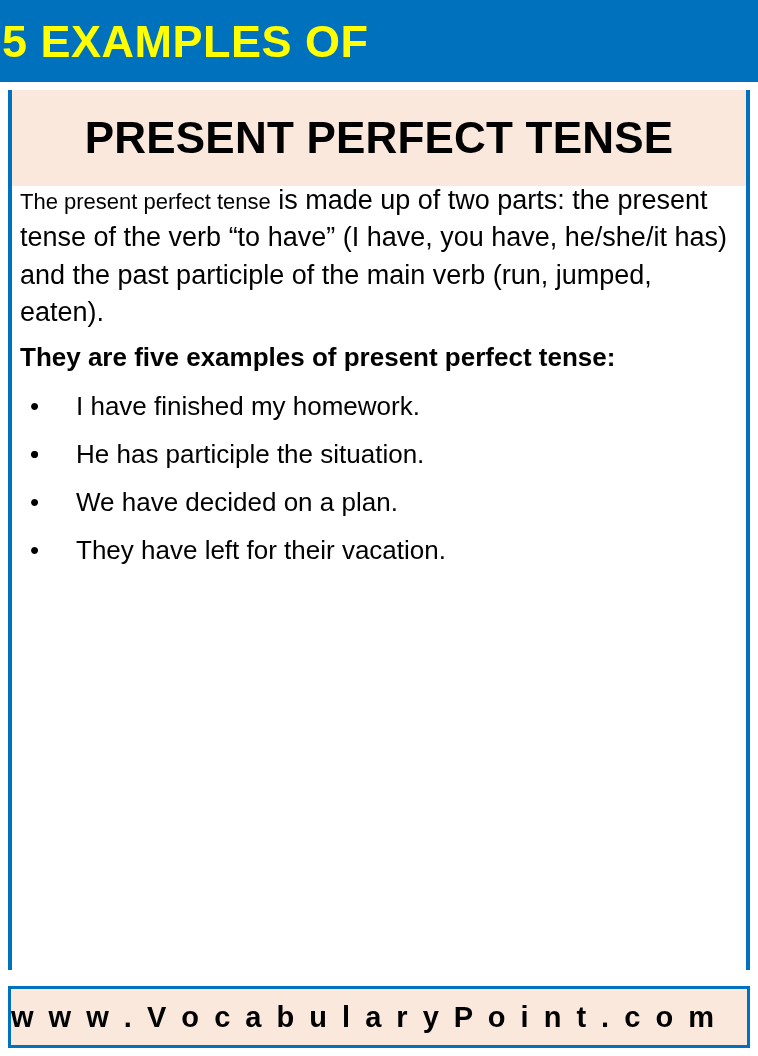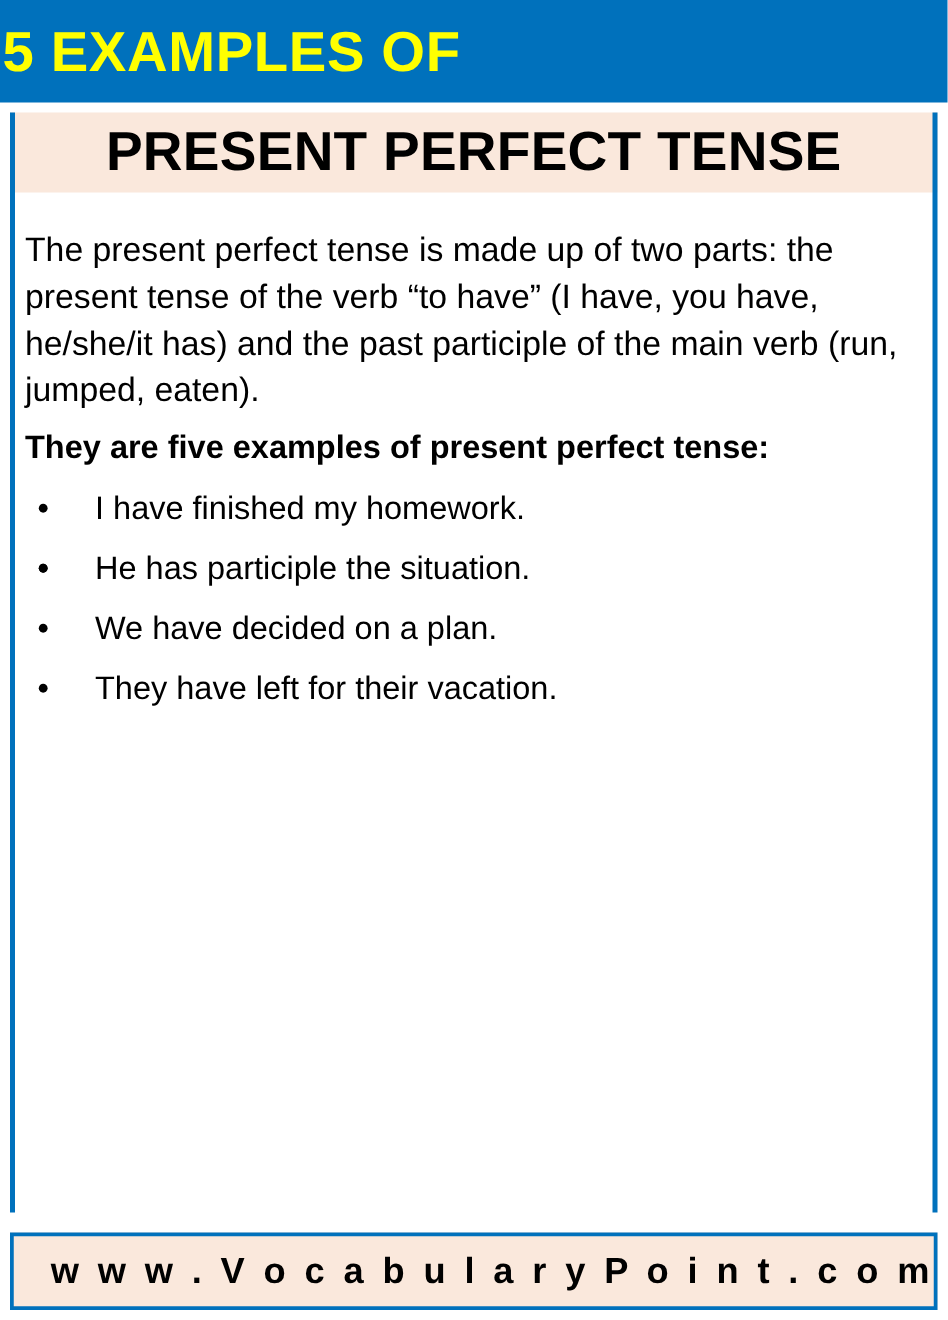--- a/index.html
+++ b/index.html
@@ -40,21 +40,21 @@
     letter-spacing: 0.5px;
     line-height: 1;
     font-family: "Liberation Sans", sans-serif;
   }
   
   .subtitle-bar {
     position: absolute;
     left: 8px;
     top: 90px;
     width: 742px;
-    height: 64px;
+    height: 96px;
     background: #fae8dc;
     display: flex;
     align-items: center;
     justify-content: center;
     box-sizing: border-box;
   }
   .subtitle-text {
     color: #000000;
     font-size: 44px;
     font-weight: bold;
@@ -86,21 +86,21 @@
     top: 182px;
     width: 716px;
   }
   .paragraph {
     font-size: 27px;
     line-height: 1.38;
     color: #000000;
     margin: 0 0 6px 0;
   }
   .paragraph .lead {
-    font-size: 27px;
+    font-size: 22px;
   }
   .subhead {
     font-size: 26px;
     font-weight: bold;
     line-height: 1.42;
     color: #000000;
     margin: 8px 0 6px 0;
   }
   ul.examples {
     list-style: none;
@@ -126,21 +126,21 @@
     position: absolute;
     left: 8px;
     top: 986px;
     width: 742px;
     height: 62px;
     background: #fae8dc;
     border: 3px solid #0071bc;
     box-sizing: border-box;
     display: flex;
     align-items: center;
-    justify-content: flex-end;
+    justify-content: flex-start;
   }
   .footer-text {
     font-size: 29px;
     font-weight: bold;
     letter-spacing: 3.5px;
     color: #000000;
     white-space: nowrap;
   }
 </style>
 </head>

